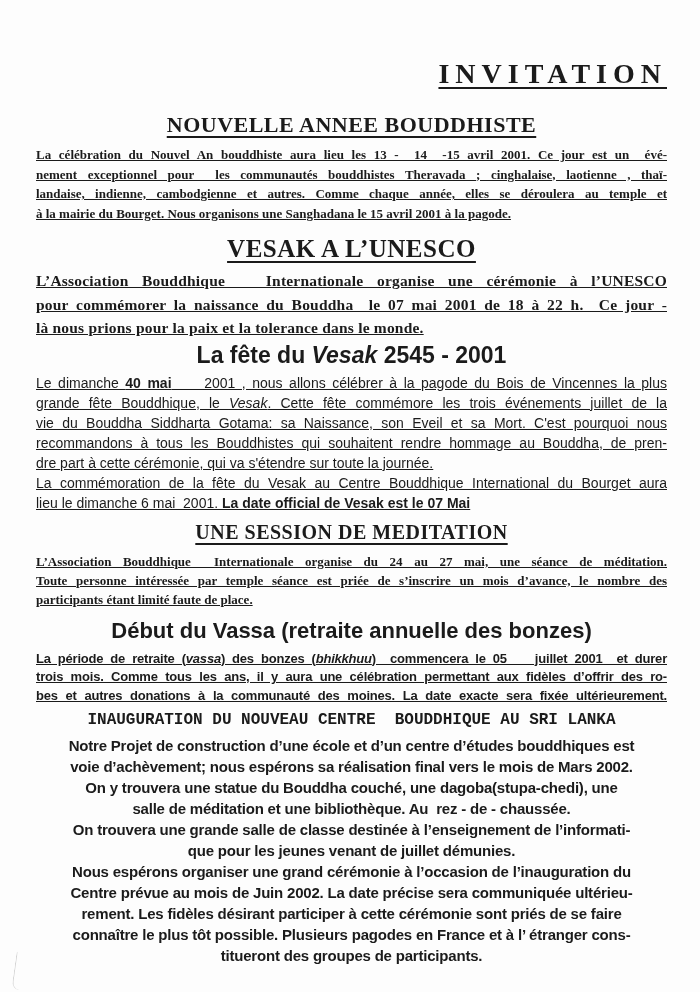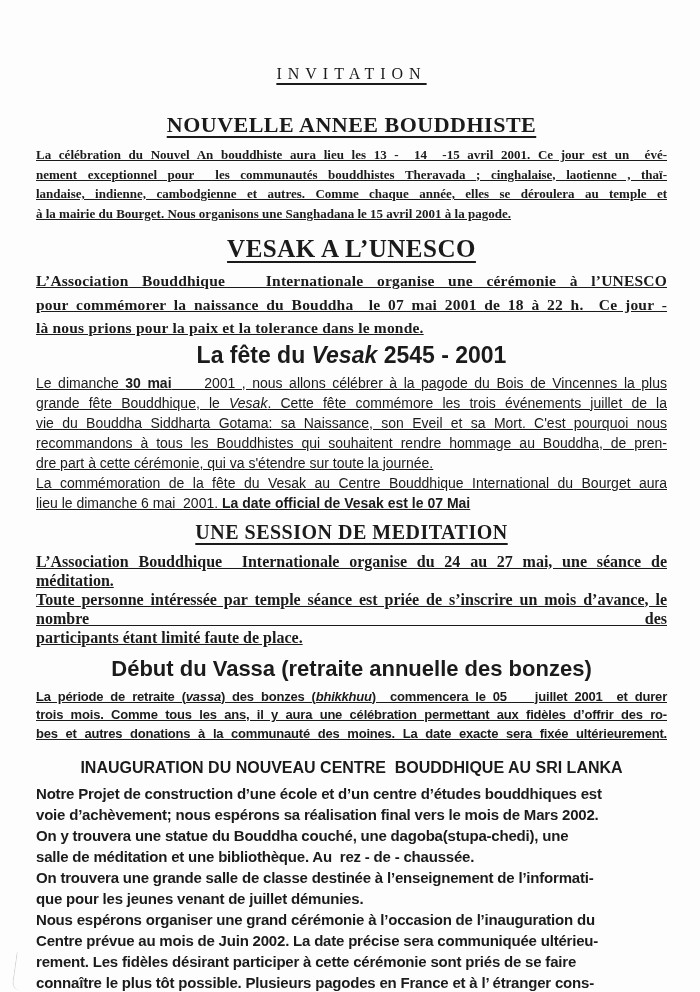--- a/index.html
+++ b/index.html
@@ -10,44 +10,44 @@
     box-sizing: border-box;
     background: #fdfdfd;
     color: #1b1b1b;
     padding: 62px 33px 0 36px;
     overflow: hidden;
     font-family: "Liberation Serif", serif;
   }
   
   .hd { text-align: center; margin: 0; }
   .u  { text-decoration: underline; text-decoration-thickness: 1.5px; text-underline-offset: 4px; }
-  .h-invitation { font-size: 16px; line-height: 24px; letter-spacing: 6px; font-weight: normal; }
+  .h-invitation { font-size: 28px; line-height: 24px; letter-spacing: 6px; font-weight: bold; text-align: right; }
   .h-nouvelle   { margin-top: 26px;  font-size: 22px; line-height: 26px; font-weight: bold; letter-spacing: 0.5px; }
   .h-vesak      { margin-top: 11px; font-size: 25px; line-height: 29px; font-weight: bold; letter-spacing: 0.5px; }
   .h-fete       { margin-top: 1px;  font-size: 23px; line-height: 28px; font-weight: bold;
                   font-family: "Liberation Sans", sans-serif; }
   .h-session    { margin-top: 7px;  font-size: 20px; line-height: 25px; font-weight: bold; letter-spacing: 0.5px; }
   .h-vassa      { margin-top: 8px;  font-size: 22px; line-height: 27px; font-weight: bold;
                   font-family: "Liberation Sans", sans-serif; }
-  .h-inaug      { margin-top: 15px;  font-size: 16px; line-height: 20px; font-weight: bold;
-                  font-family: Liberation Sans, sans-serif; }
+  .h-inaug      { margin-top: 5px;  font-size: 16px; line-height: 20px; font-weight: bold;
+                  font-family: Liberation Mono, monospace; }
   .h-fete .tline { text-align: center; }
   
   .para { margin: 0; }
   .tline { text-align: left; }
   .just .tline { text-align: justify; text-align-last: justify; text-decoration: underline; }
   .just .tline.end { text-align-last: left; }
-  .left .tline { text-align: left; }
+  .left .tline { text-align: center; }
   .tline .b { font-weight: bold; }
   .tline .i { font-style: italic; }
   .p1 { margin-top: 7px; font-size: 13px;   line-height: 19.5px; font-weight: bold; }
   .p2 { margin-top: 6px; font-size: 15.5px; line-height: 23.5px; font-weight: bold; letter-spacing: 0.2px; }
   .p3 { margin-top: 4px; font-size: 14px;   line-height: 20px;
         font-family: "Liberation Sans", sans-serif; }
-  .p4 { margin-top: 7px; font-size: 16px;   line-height: 19px; font-weight: bold; }
+  .p4 { margin-top: 7px; font-size: 13px;   line-height: 19px; font-weight: bold; }
   .p5 { margin-top: 6px; font-size: 13px;   line-height: 18.5px; font-weight: bold; letter-spacing: -0.2px;
         font-family: "Liberation Sans", sans-serif; }
   .p6 { margin-top: 5px; font-size: 15px;   line-height: 21px; font-weight: bold; letter-spacing: -0.2px;
         font-family: "Liberation Sans", sans-serif; }
   
   .artifact {
     position: absolute; left: 14px; top: 952px;
     width: 8px; height: 38px;
     border-left: 1px solid #c9c9c9;
     border-radius: 0 0 0 8px;
@@ -80,21 +80,21 @@
   <div class="para p2 just">
       <div class="tline"><span>L’Association Bouddhique&nbsp;&nbsp; Internationale organise une cérémonie à l’UNESCO</span></div>
       <div class="tline"><span>pour commémorer la naissance du Bouddha&nbsp; le 07 mai 2001 de 18 à 22 h.&nbsp; Ce jour -</span></div>
       <div class="tline end"><span>là nous prions pour la paix et la tolerance dans le monde.</span></div>
     </div>
 
   <div class="hd h-fete">
       <div class="tline"><span>La fête du </span><span class="i">Vesak</span><span> 2545 - 2001</span></div>
     </div>
   <div class="para p3 just">
-      <div class="tline"><span>Le dimanche </span><span class="b">30 mai</span><span>&nbsp;&nbsp;&nbsp;&nbsp; 2001 , nous allons célébrer à la pagode du Bois de Vincennes la plus</span></div>
+      <div class="tline"><span>Le dimanche </span><span class="b">40 mai</span><span>&nbsp;&nbsp;&nbsp;&nbsp; 2001 , nous allons célébrer à la pagode du Bois de Vincennes la plus</span></div>
       <div class="tline"><span>grande fête Bouddhique, le </span><span class="i">Vesak</span><span>. Cette fête commémore les trois événements juillet de la</span></div>
       <div class="tline"><span>vie du Bouddha Siddharta Gotama: sa Naissance, son Eveil et sa Mort. C'est pourquoi nous</span></div>
       <div class="tline"><span>recommandons à tous les Bouddhistes qui souhaitent rendre hommage au Bouddha, de pren-</span></div>
       <div class="tline end"><span>dre part à cette cérémonie, qui va s'étendre sur toute la journée.</span></div>
       <div class="tline"><span>La commémoration de la fête du Vesak au Centre Bouddhique International du Bourget aura</span></div>
       <div class="tline end"><span>lieu le dimanche 6 mai&nbsp; 2001. </span><span class="b">La date official de Vesak est le 07 Mai</span></div>
     </div>
 
   <div class="hd h-session">
     <span class="u">UNE SESSION DE MEDITATION</span>

